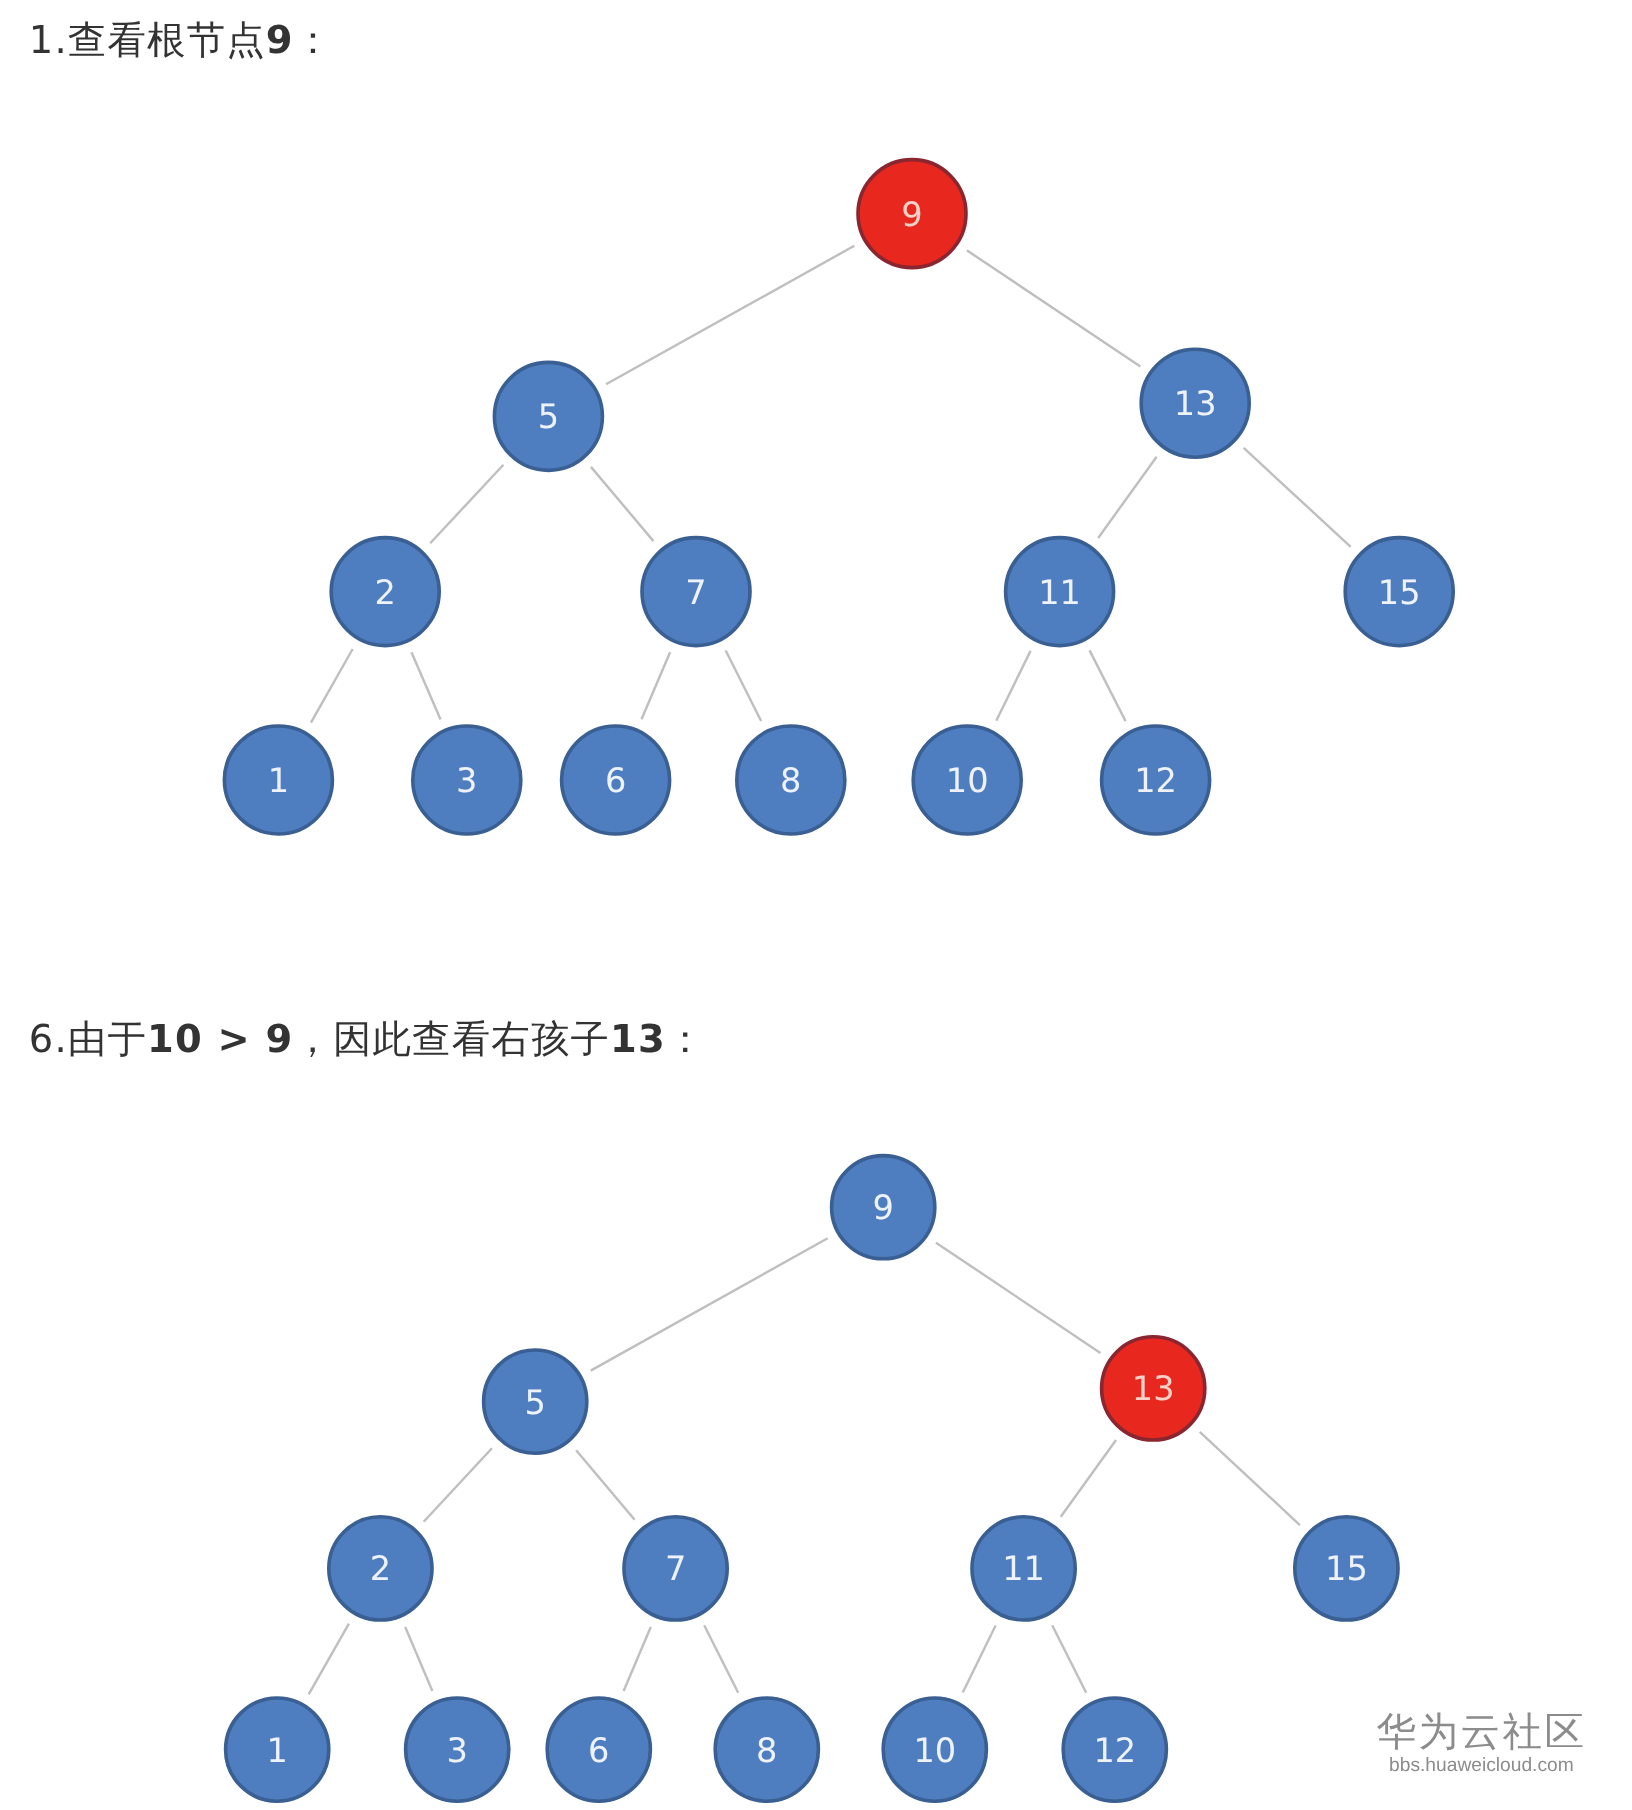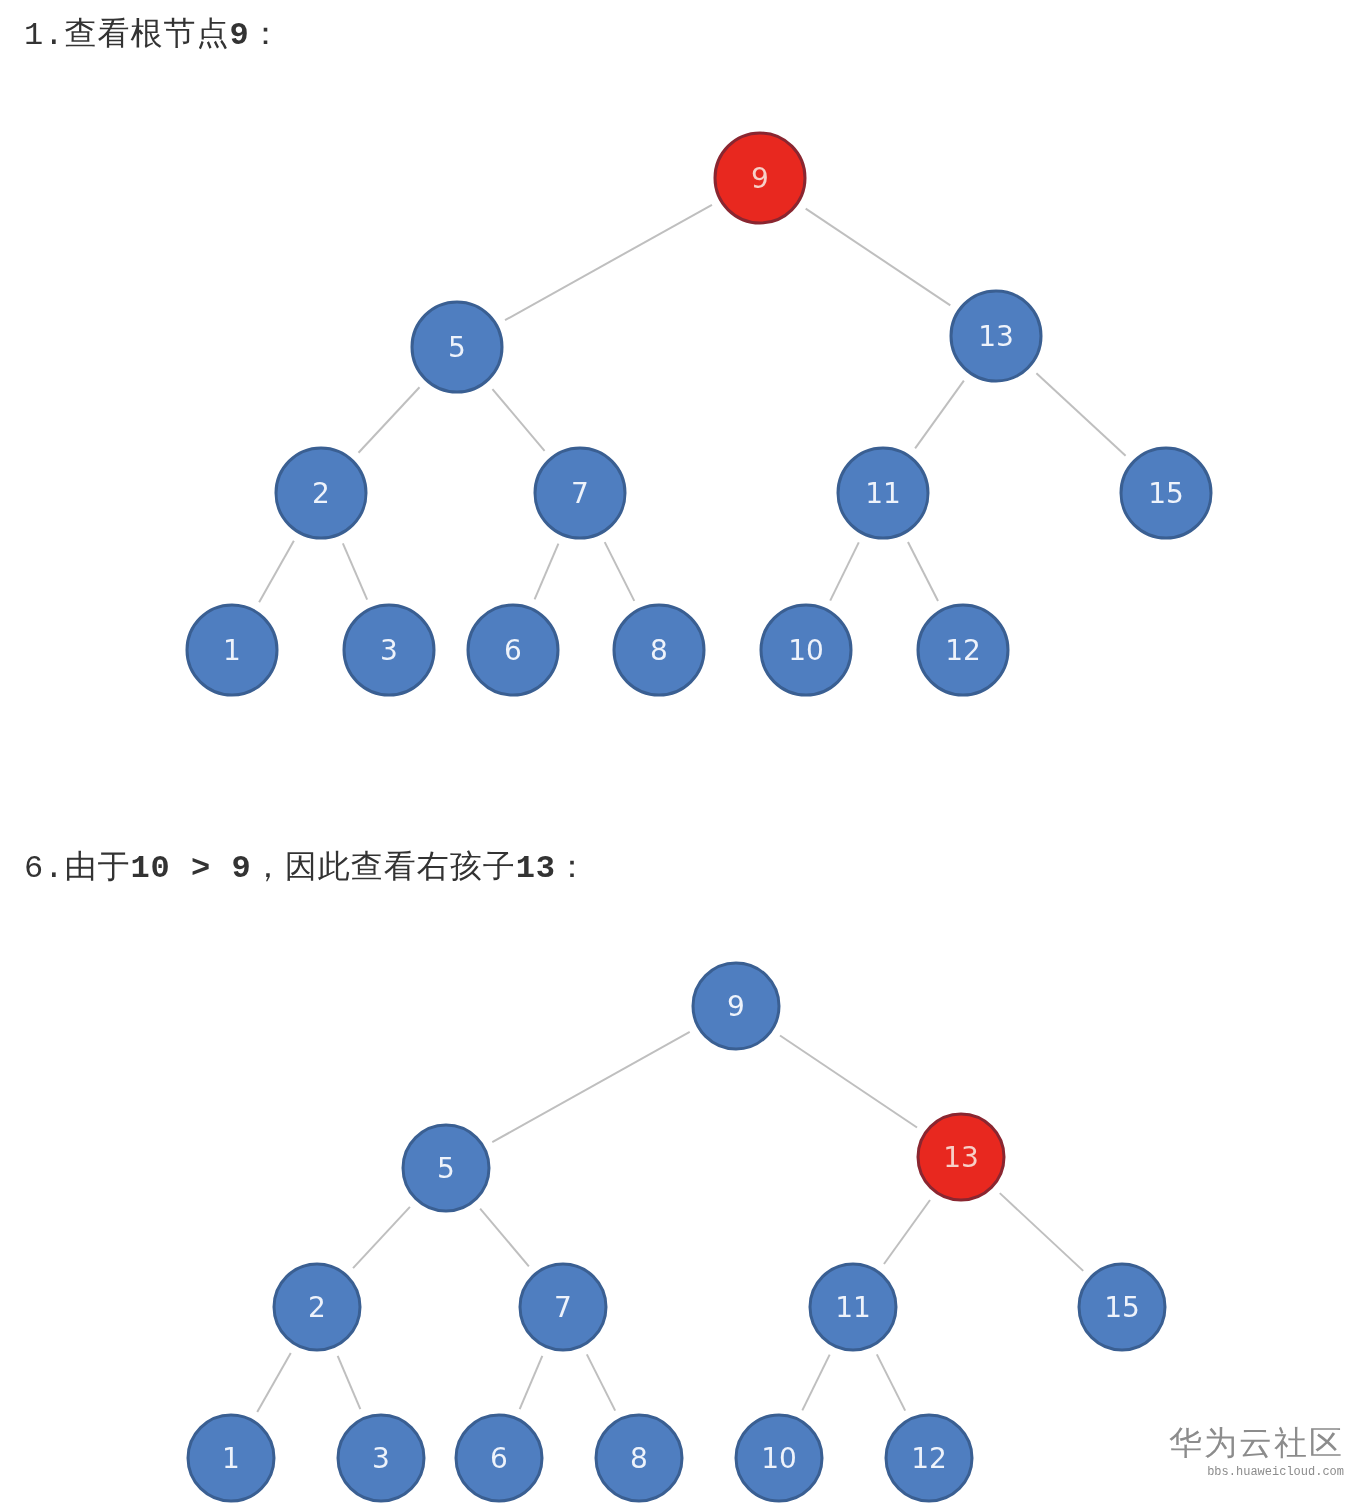--- a/index.html
+++ b/index.html
@@ -1,27 +1,27 @@
 <!DOCTYPE html>
 <html><head>
 <meta charset="utf-8">
 <style>
   html, body { margin:0; padding:0; background:#ffffff; }
   body { width:1360px; height:1508px; position:relative; overflow:hidden;
          font-family:"DejaVu Sans","Liberation Sans",sans-serif; }
-  .caption { position:absolute; left:24px; font-size:32px; color:#333333; letter-spacing:1px; white-space:nowrap;font-family:Liberation Mono, monospace; }
+  .caption { position:absolute; left:24px; font-size:32px; color:#333333; letter-spacing:1px; white-space:nowrap; }
   .caption b { font-weight:bold; }
   #cap1 { top:12px; }
   #cap2 { top:845px; }
   svg.tree { position:absolute; left:0; }
   #tree1 { top:0; }
   #tree2 { top:0; }
-  .watermark { position:absolute; right:16px; top:1424px; text-align:right; color:#8c8c8c; }
+  .watermark { position:absolute; right:38px; top:1424px; text-align:center; color:#8c8c8c; }
   .wm-cn { font-size:33px; letter-spacing:2px; line-height:38px; }
-  .wm-url { font-size:12px; line-height:20px; font-family:Liberation Mono, monospace; }
+  .wm-url { font-size:16px; line-height:20px; font-family:Liberation Sans, sans-serif; }
 </style>
 </head>
 <body>
 
 <div class="caption" id="cap1"><span>1.查看根节点</span><b>9</b><span>：</span></div>
 
 <svg class="tree" id="tree1" width="1360" height="760">
     <line x1="711.9662838050062" y1="204.79108263021104" x2="505.03371619499376" y2="320.208917369789" stroke="#bfbfbf" stroke-width="2"></line>
     <line x1="805.703092081793" y1="208.5978328344207" x2="950.296907918207" y2="305.40216716557927" stroke="#bfbfbf" stroke-width="2"></line>
     <line x1="419.5117989693073" y1="387.2446864005966" x2="358.4882010306927" y2="452.7553135994034" stroke="#bfbfbf" stroke-width="2"></line>

